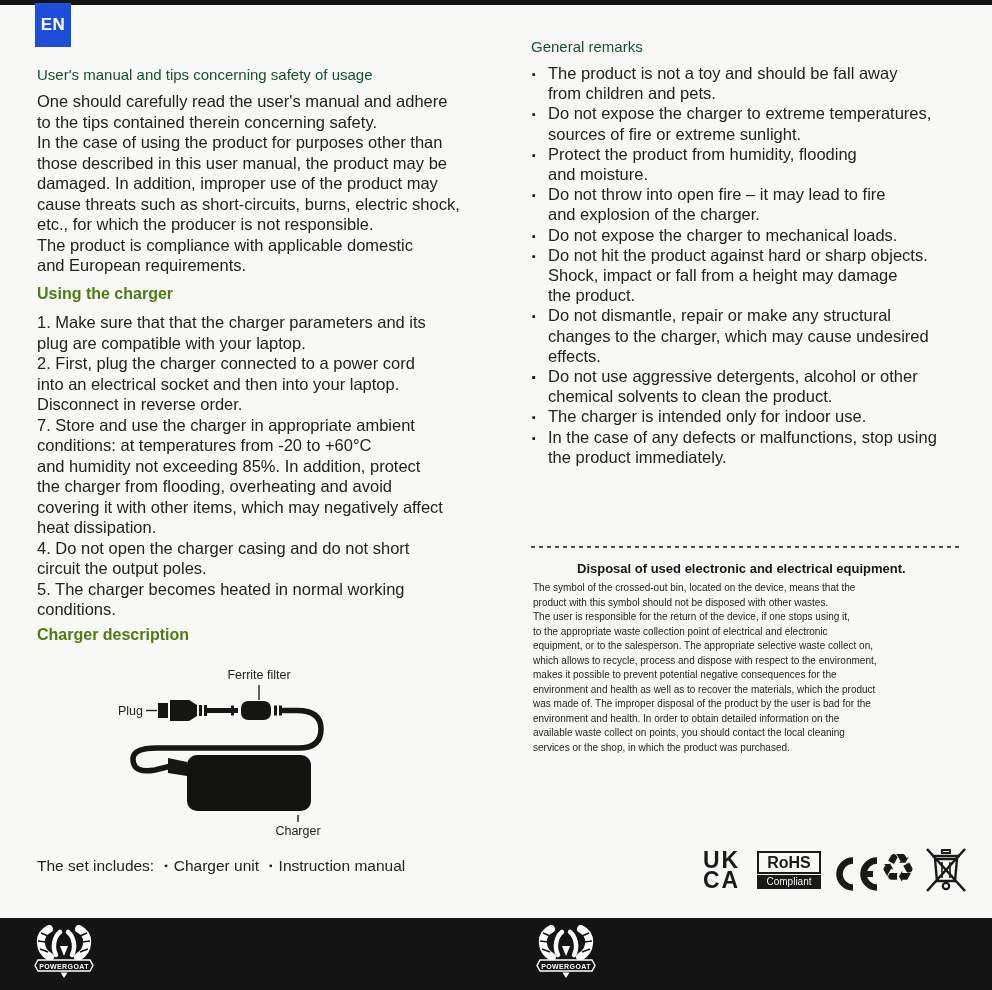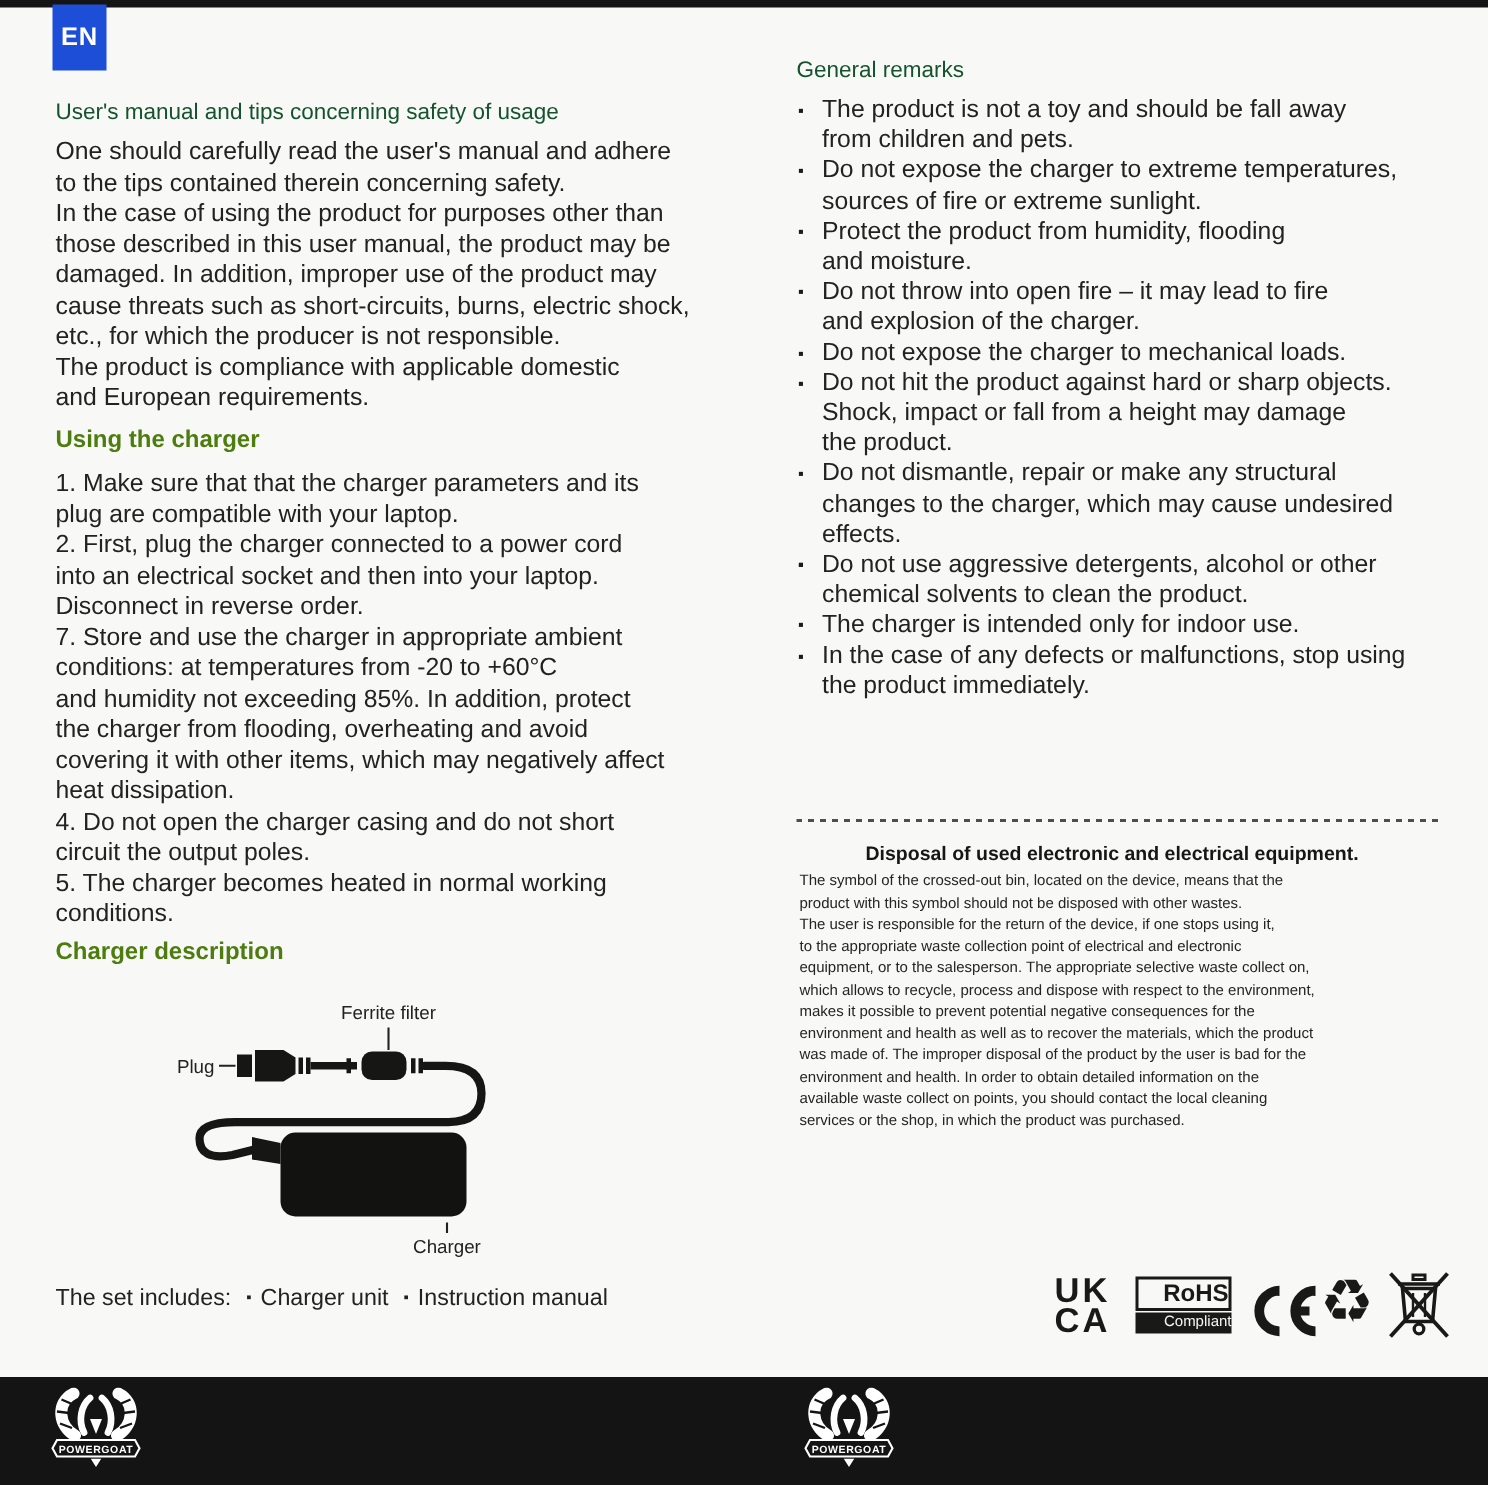--- a/index.html
+++ b/index.html
@@ -24,21 +24,21 @@
   .dashes{height:2px;background:repeating-linear-gradient(90deg,#4f4f4d 0 4px,transparent 4px 8px);}
   
   .disposal-h{font-size:13px;font-weight:bold;color:#161614;}
   .disposal-p{font-size:10px;line-height:14.5px;color:#242422;}
   
   .set-line{font-size:15.5px;color:#222220;}
   .set-line .lbl{font-weight:normal;text-align:center;}
   .set-line .b{font-size:10px;vertical-align:2px;padding:0 6px 0 10px;}
   
   .ukca{font-weight:bold;font-size:23px;line-height:19.5px;letter-spacing:2px;color:#191917;font-family:"Liberation Sans",sans-serif;}
-  .rohs{width:64px;text-align:right;}
+  .rohs{width:64px;text-align:center;}
   .rohs .top{border:2.5px solid #191917;background:#f8f8f6;color:#191917;font-weight:bold;font-size:16px;line-height:19px;}
   .rohs .bot{background:#191917;color:#f6f6f4;font-size:10px;line-height:14px;margin-top:1px;}
   .recycle{font-size:40px;line-height:40px;color:#191917;font-family:"DejaVu Sans",sans-serif;}
   
   .footer-bar{left:0;top:918px;width:992px;height:72px;background:#141414;}
   .goat{position:absolute;top:7px;width:60px;height:56px;}
   svg text{font-family:"Liberation Sans",sans-serif;}
 </style>
 </head>
 <body>

